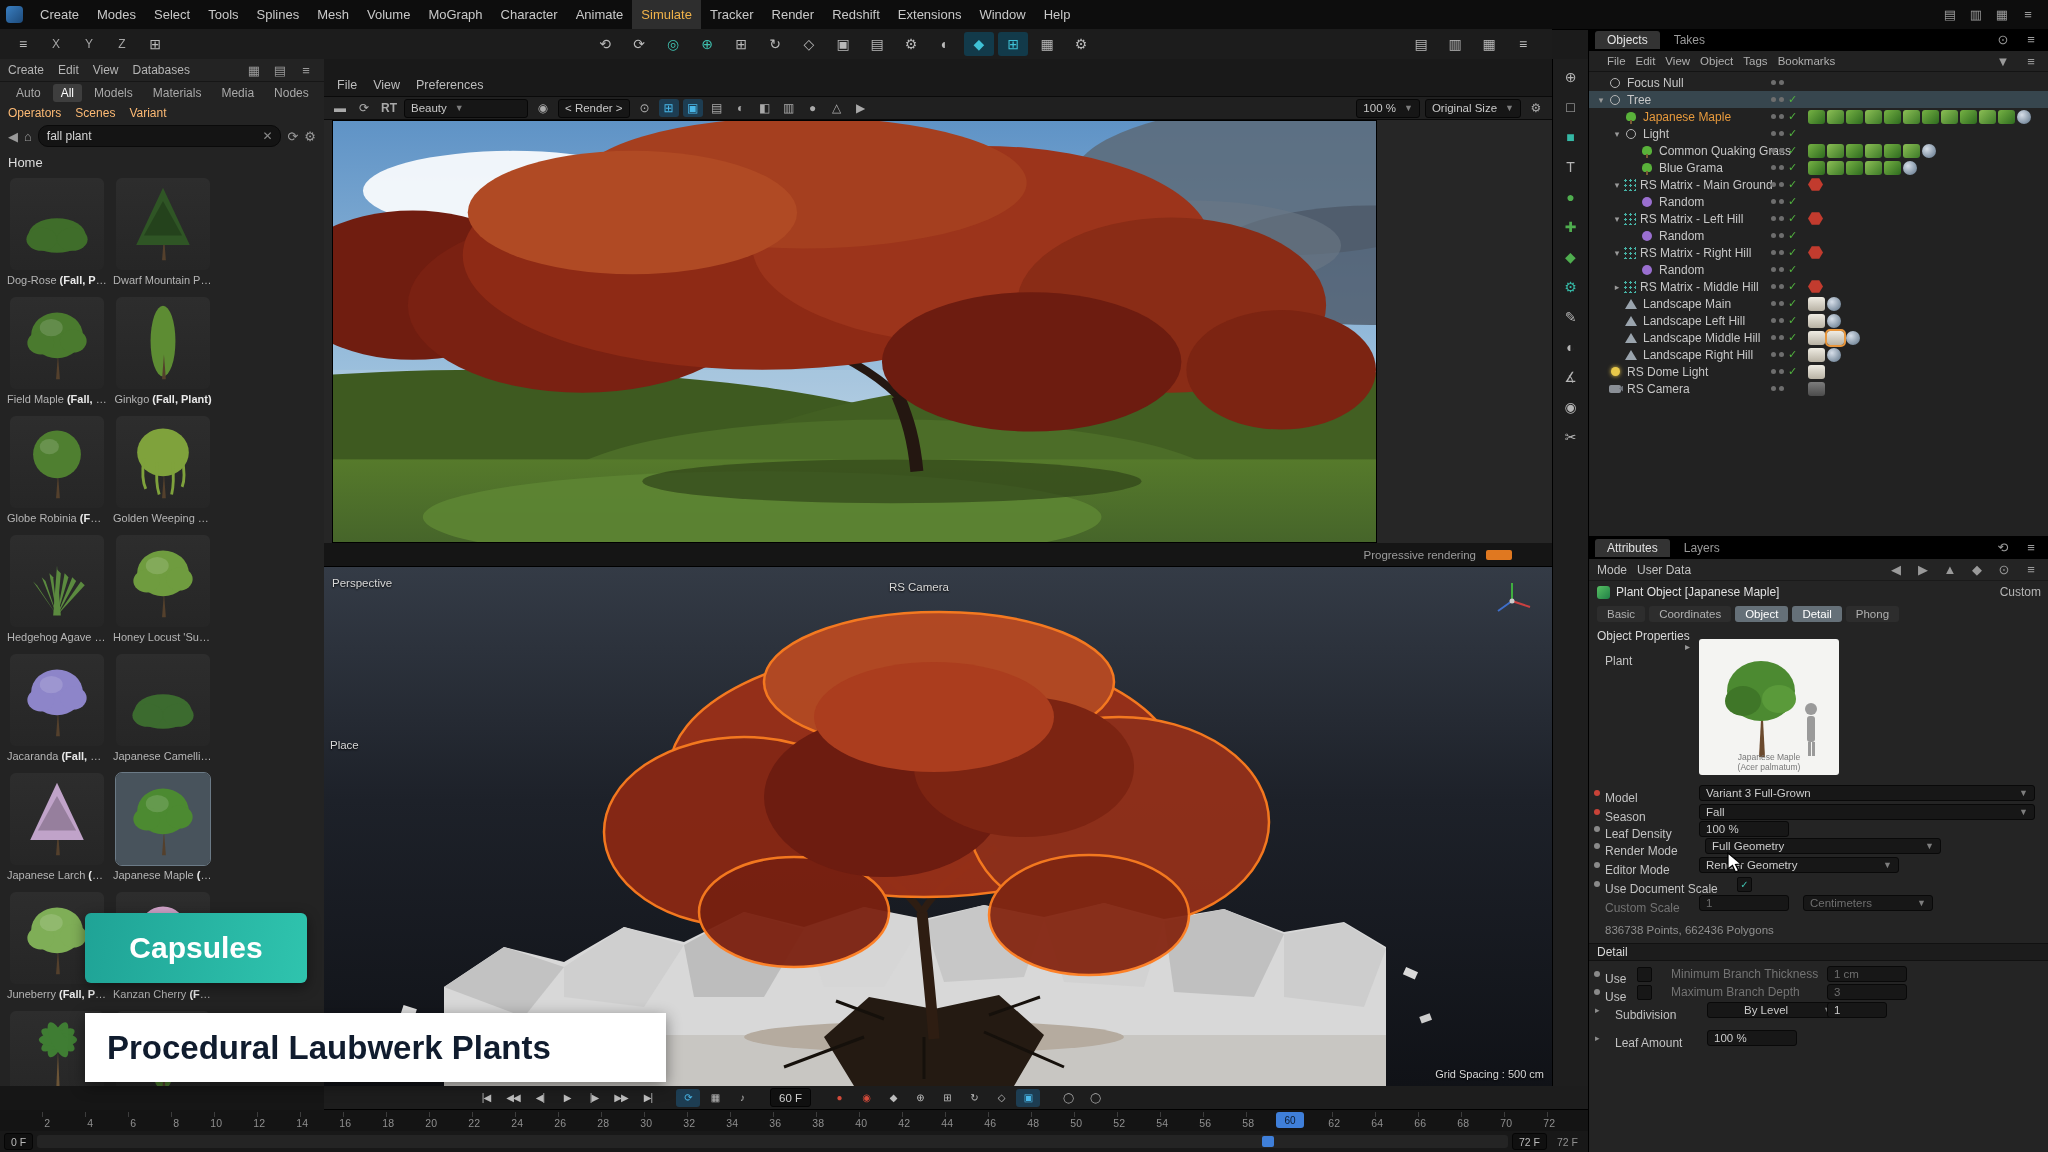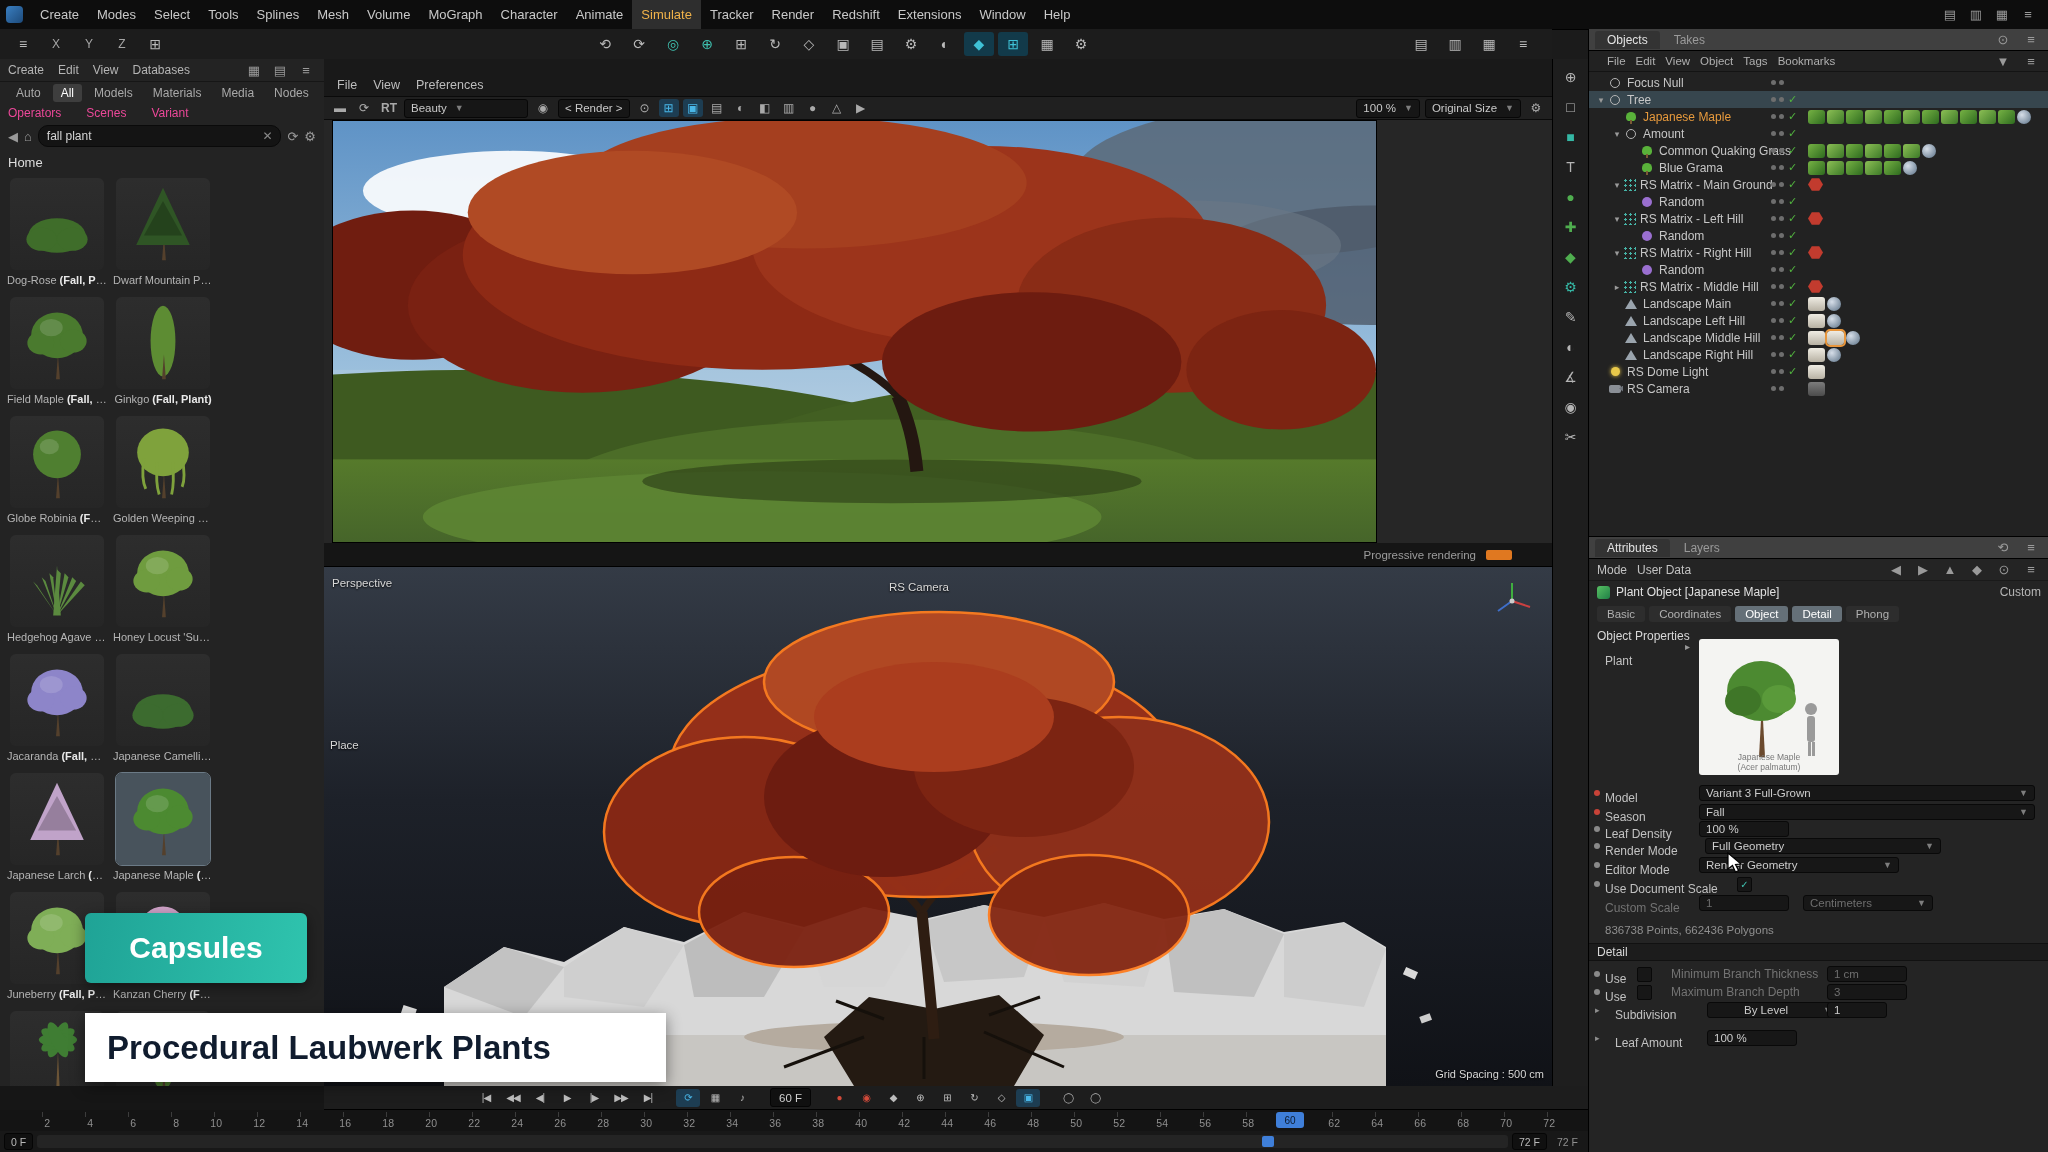--- a/index.html
+++ b/index.html
@@ -30,21 +30,21 @@
   .tb-btn.letter{font-size:12px;color:#a5a5a5;}
 
   
   .asset-panel{left:0;top:59px;width:324px;height:1027px;background:#232323;border-right:1px solid #000;}
   .ab-row{display:flex;align-items:center;gap:10px;padding:0 8px;font-size:12px;color:#b5b5b5;}
   .ab-menu{height:22px;border-bottom:1px solid #161616;}
   .ab-menu .right{margin-left:auto;display:flex;gap:6px;color:#8b8b8b;}
   .ab-tabs{height:22px;gap:4px;}
   .ab-tab{padding:2px 8px;border-radius:3px;color:#a9a9a9;}
   .ab-tab.active{background:#3e3e3e;color:#fff;}
-  .ab-subtabs{height:18px;gap:25px;color:#ec4899;}
+  .ab-subtabs{height:18px;gap:14px;color:#fdba74;}
   .ab-nav{height:28px;gap:6px;}
   .ab-navicon{color:#9a9a9a;font-size:13px;}
   .search-box{flex:1;height:20px;background:#141414;border:1px solid #0a0a0a;border-radius:10px;
               display:flex;align-items:center;padding:0 8px;gap:6px;color:#d5d5d5;}
   .search-clear{margin-left:auto;color:#8a8a8a;font-size:12px;}
   .ab-home{height:24px;font-size:13px;color:#dddddd;}
   .plant-grid{display:flex;flex-wrap:wrap;padding:2px 4px;}
   .plant-cell{width:100px;margin:2px 3px 8px 3px;}
   .plant-thumb{width:94px;height:92px;margin:0 auto;background:linear-gradient(#2d2d2d,#262626);
                border-radius:6px;display:flex;align-items:center;justify-content:center;}
@@ -80,21 +80,21 @@
   
   .tool-strip{left:1552px;top:59px;width:36px;height:1027px;background:#1e1e1e;border-left:1px solid #000;
               display:flex;flex-direction:column;align-items:center;padding-top:6px;gap:6px;box-sizing:border-box;}
   .ts-btn{width:26px;height:24px;display:flex;align-items:center;justify-content:center;border-radius:4px;
           color:#b5b5b5;font-size:14px;}
   .ts-btn.teal{color:#35b8a5;}
   .ts-btn.green{color:#4fae4f;}
 
   
   .right-panel{left:1588px;top:29px;width:460px;height:1123px;background:#222222;border-left:1px solid #000;}
-  .panel-tabs{display:flex;align-items:center;height:21px;background:#404040;border-bottom:1px solid #000;padding-left:6px;gap:2px;}
+  .panel-tabs{display:flex;align-items:center;height:21px;background:#000000;border-bottom:1px solid #000;padding-left:6px;gap:2px;}
   .panel-tab{padding:2px 12px;font-size:12px;color:#9a9a9a;border-radius:3px 3px 0 0;}
   .panel-tab.active{background:#333333;color:#e2e2e2;}
   .panel-tabs .right{margin-left:auto;display:flex;gap:8px;padding-right:8px;color:#8d8d8d;}
   .om-menu{display:flex;align-items:center;height:20px;font-size:11.5px;color:#b0b0b0;gap:2px;padding-left:8px;
            border-bottom:1px solid #141414;}
   .om-menu span{padding:0 5px;}
   .om-menu .right{margin-left:auto;display:flex;gap:8px;padding-right:8px;color:#8d8d8d;}
   .om-list{height:462px;overflow:hidden;padding-top:2px;}
   .obj-row{display:flex;align-items:center;height:17px;padding-left:6px;position:relative;}
   .obj-row.selected{background:#37464e;}
@@ -752,21 +752,21 @@
                 <span class="chip"></span>
                 <span class="chip"></span>
                 <span class="chip phong"></span>
               </span>
             </span>
           </div>
           <div class="obj-row">
             <span style="width: 16px; flex: 0 0 auto;"></span>
             <span class="obj-caret">▾</span>
             <span class="oi null"></span>
-            <span class="obj-label">Amount</span>
+            <span class="obj-label">Light</span>
             <span class="obj-right">
               <span class="vdots">
                 <i></i>
                 <i></i>
               </span>
               <span class="obj-check">✓</span>
               <span class="chips"></span>
             </span>
           </div>
           <div class="obj-row">

